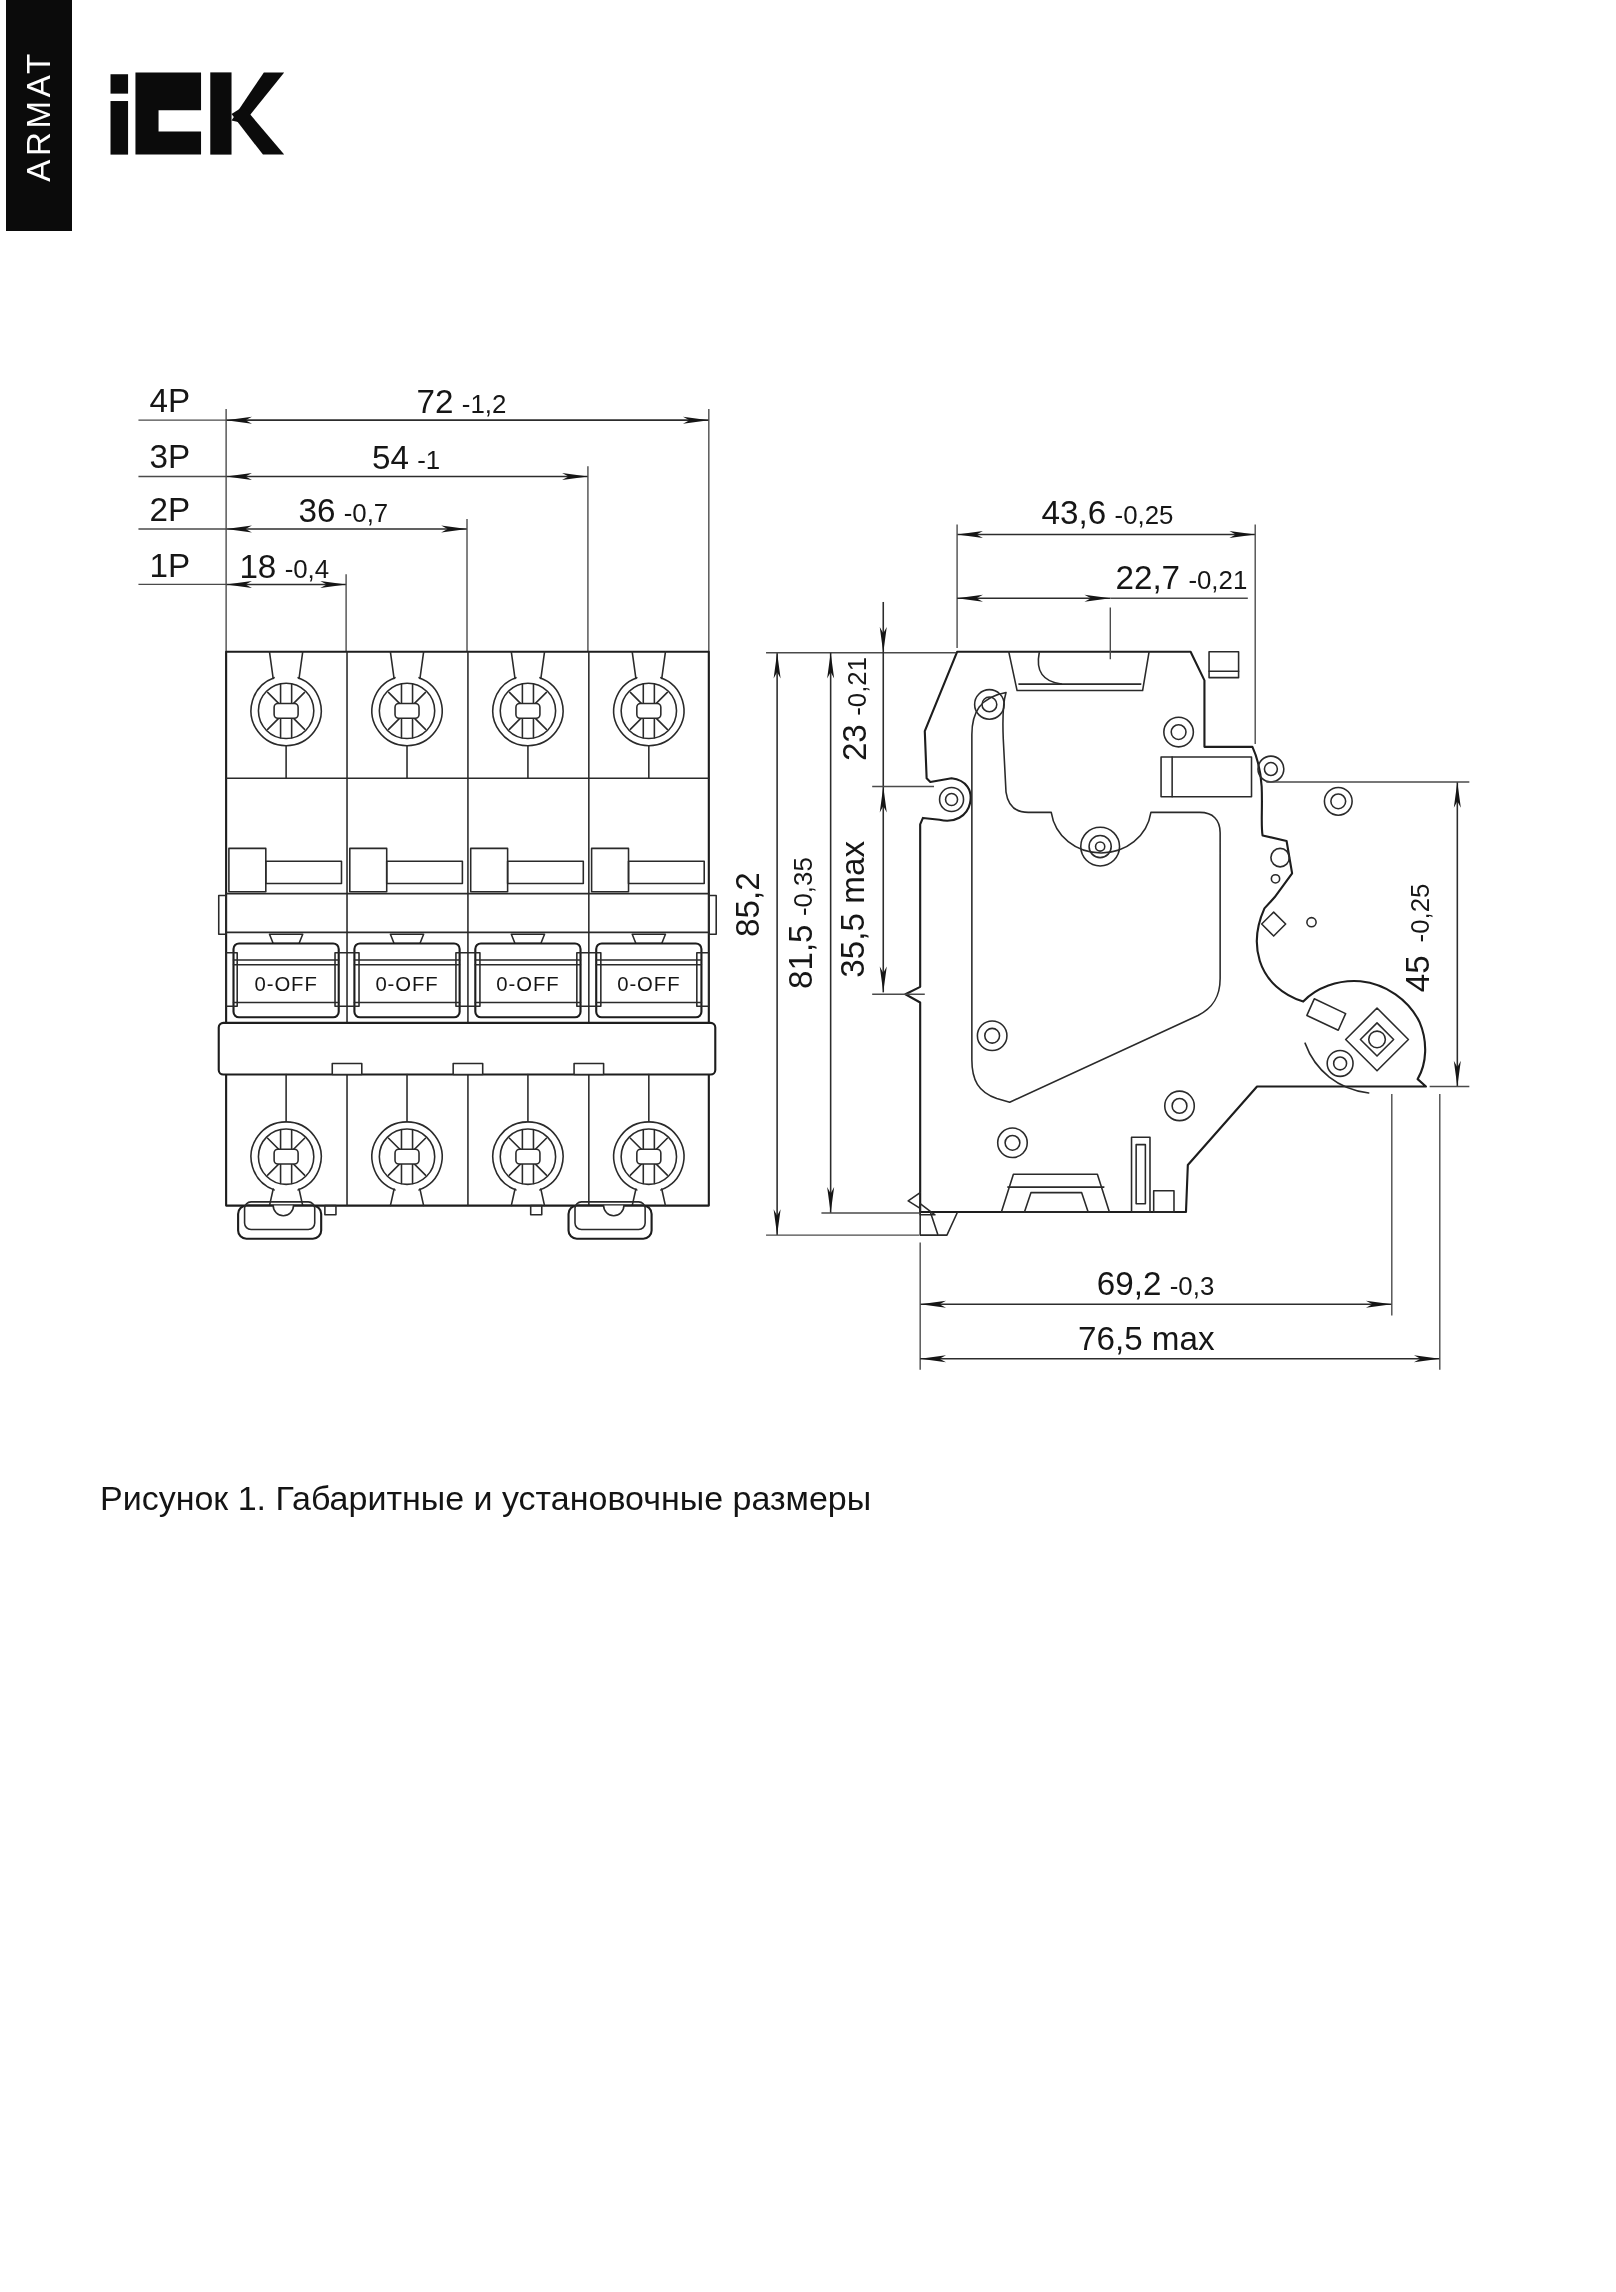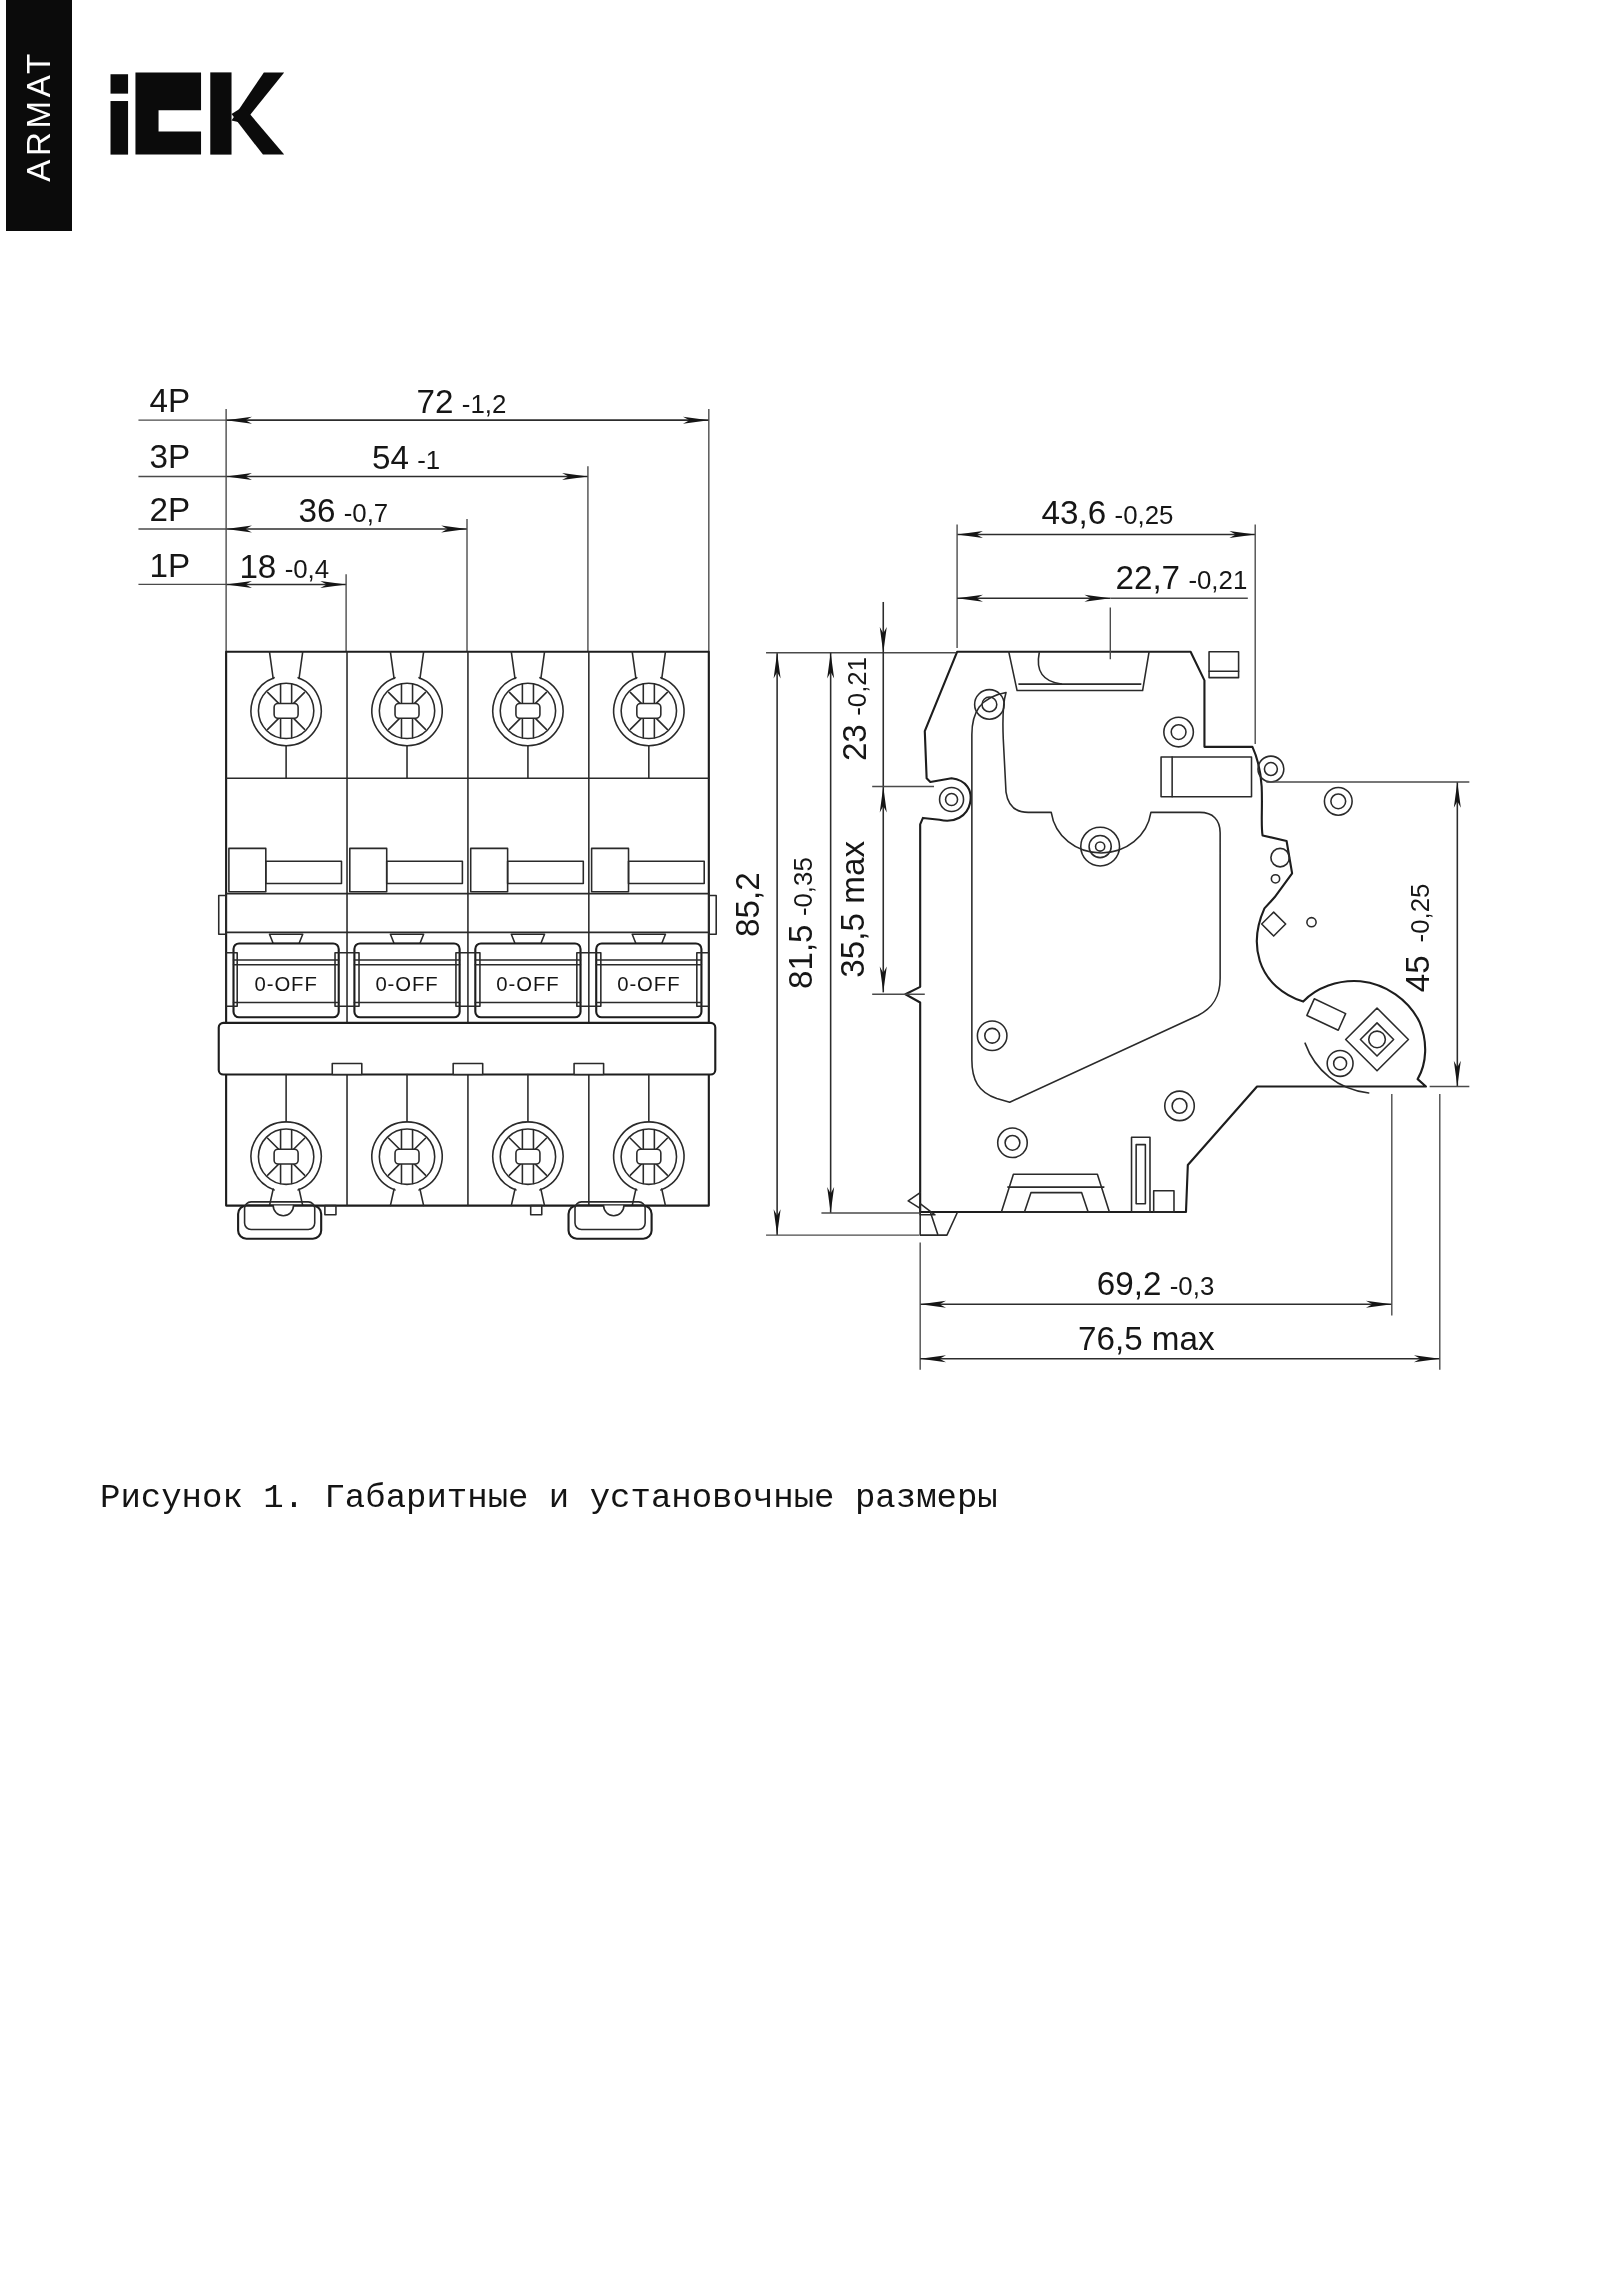--- a/index.html
+++ b/index.html
@@ -5,21 +5,21 @@
   html,body{margin:0;padding:0;background:#ffffff;}
   body{width:1617px;height:2293px;position:relative;overflow:hidden;
        font-family:"Liberation Sans", sans-serif;}
   .page{position:absolute;inset:0;background:#fff;}
   .sidebar{position:absolute;left:5.5px;top:0;width:66px;height:231px;background:#0b0b0b;}
   .sidebar span{position:absolute;left:50%;top:50%;
     transform:translate(-50%,-50%) rotate(-90deg);
     color:#fff;font-size:33px;letter-spacing:3.7px;white-space:nowrap;font-weight:400;}
   .logo{position:absolute;left:103px;top:65px;}
   .caption{position:absolute;left:100px;top:1479px;font-size:34px;color:#141414;
-    white-space:nowrap;font-weight:400;font-family:Liberation Mono, monospace;}
+    white-space:nowrap;font-weight:400;}
   svg text{font-family:"Liberation Sans", sans-serif;fill:#161616;}
   .dimtxt{font-size:36px;}
   .tol{font-size:28px;}
   .poletxt{font-size:36px;}
   .handletxt{font-size:22px;letter-spacing:1px;}
   .body-ln{stroke:#1d1d1d;stroke-width:2.3;fill:none;stroke-linejoin:round;stroke-linecap:round;}
   .in-ln{stroke:#2a2a2a;stroke-width:1.7;fill:none;stroke-linejoin:round;stroke-linecap:round;}
   .dim-ln{stroke:#2c2c2c;stroke-width:1.7;fill:none;}
   .ext-ln{stroke:#4a4a4a;stroke-width:1.5;fill:none;}
   .wfill{fill:#ffffff;}

